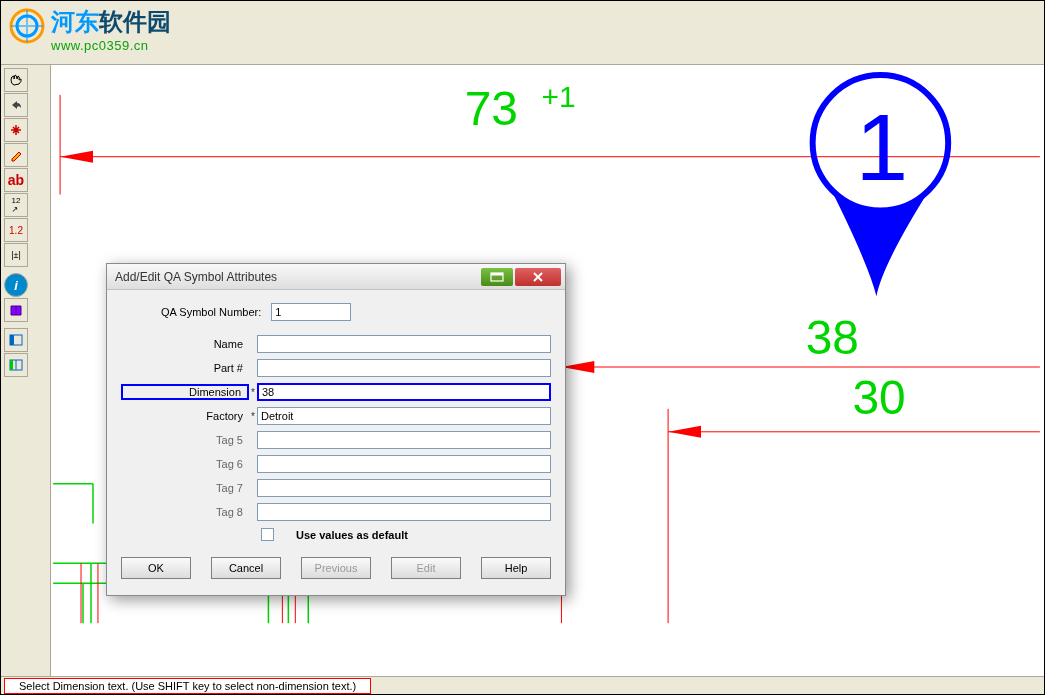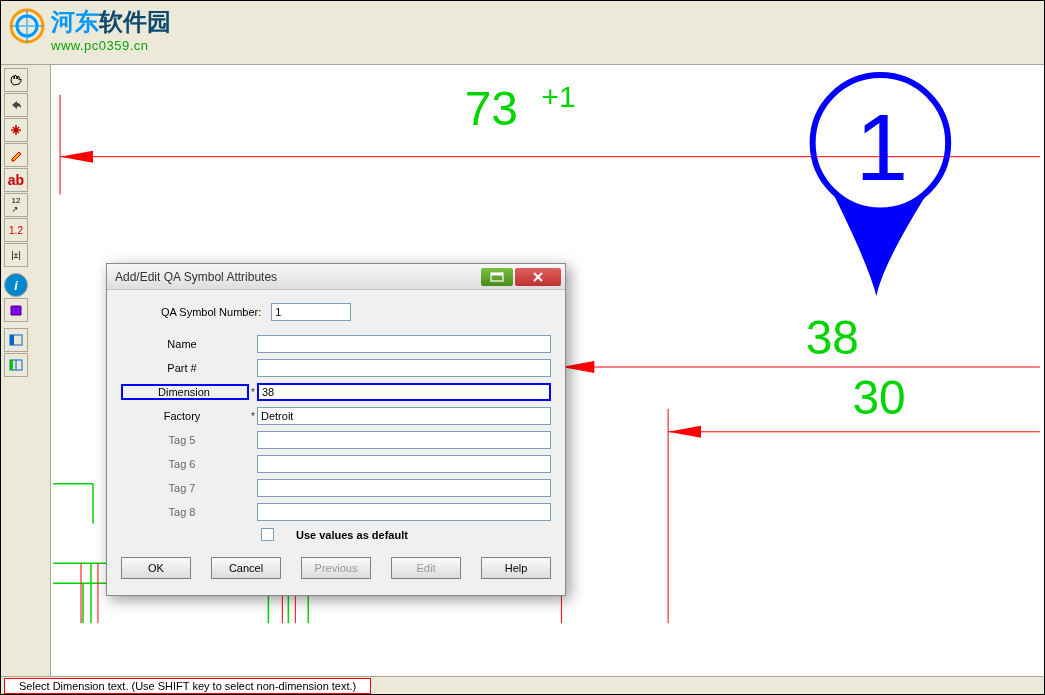--- a/index.html
+++ b/index.html
@@ -27,21 +27,21 @@
 .dialog { position: absolute; top: 262px; left: 82px; width: 460px; background: #f0f0f0; border: 1px solid #8a8a8a; box-shadow: 4px 4px 14px rgba(0,0,0,0.4); z-index: 50; margin-left: 23px; }
 .dialog-titlebar { height: 26px; background: linear-gradient(to bottom, #f8f8f8, #dedede); display: flex; align-items: center; padding: 0 4px 0 8px; border-bottom: 1px solid #c0c0c0; position: relative; }
 .dialog-title { flex: 1; font-size: 12px; color: #333; }
 .dialog-ctrl { display: flex; gap: 2px; }
 .win-btn { width: 32px; height: 18px; display: flex; align-items: center; justify-content: center; font-size: 10px; font-weight: bold; color: #fff; cursor: pointer; border-radius: 2px; }
 .win-btn.help { background: linear-gradient(to bottom,#7ac142,#4a8a1a); }
 .win-btn.close { background: linear-gradient(to bottom,#e06060,#c03030); width: 46px; }
 
 .dialog-body { padding: 12px 14px 4px 14px; }
 .row { display: flex; align-items: center; margin-bottom: 4px; height: 20px; }
-.row-label { width: 128px; text-align: center; padding-right: 6px; color: #666; font-size: 11px; }
+.row-label { width: 128px; text-align: right; padding-right: 6px; color: #666; font-size: 11px; }
 .row-label.active { color: #000; }
 .row-star { width: 8px; text-align: center; font-size: 10px; color: #333; }
 .row-input { flex: 1; height: 18px; border: 1px solid #7f9db9; background: #fff; padding: 1px 3px; font-size: 11px; }
 .row-input.ro { background: #fff; }
 .row-num { width: 80px; height: 18px; border: 1px solid #7f9db9; background: #fff; padding: 1px 3px; font-size: 11px; }
 .row-first .row-label { width: auto; padding-right: 10px; text-align: right; color:#000; }
 .row-first { justify-content: flex-start; margin-bottom: 12px; padding-left:40px; }
 .row.boxed .row-label { border: 2px solid #0000ff; padding-left: 4px; color:#000; }
 .row.boxed .row-input { border: 2px solid #0000ff; }
 

